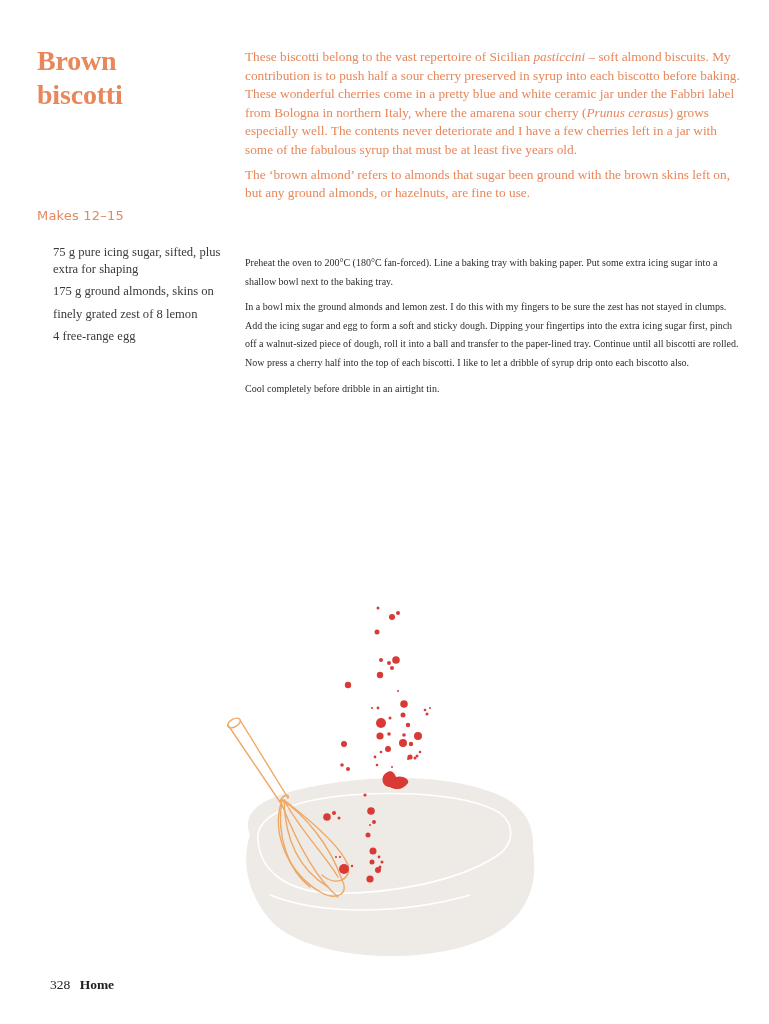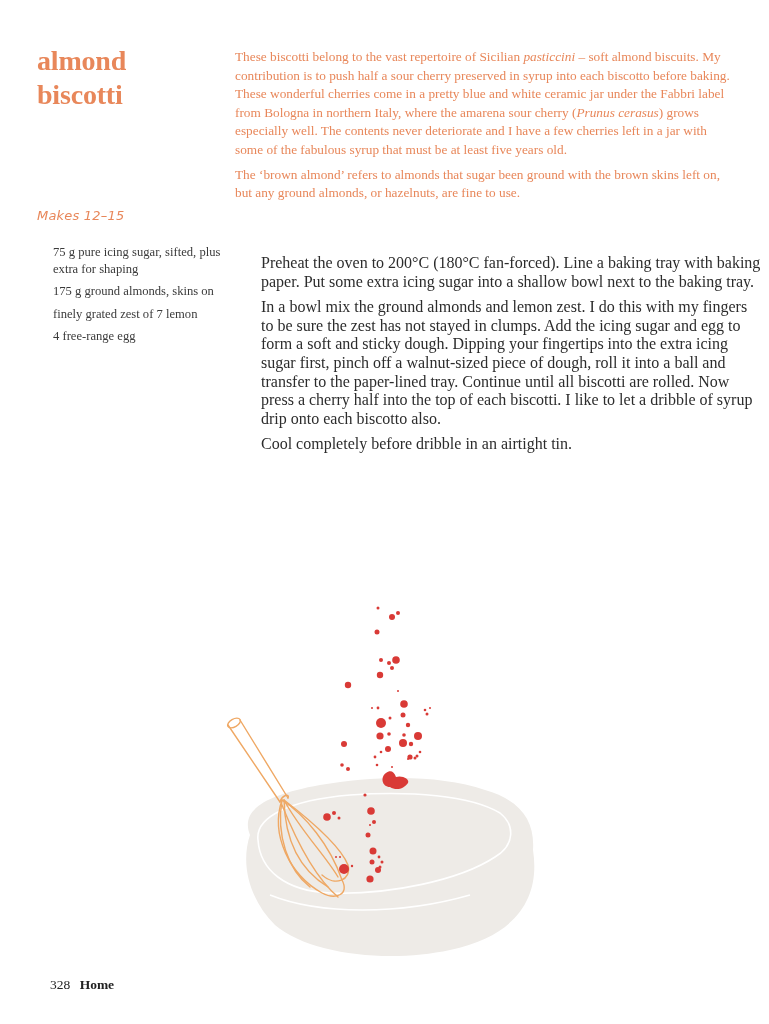--- a/index.html
+++ b/index.html
@@ -6,60 +6,60 @@
   body { width: 769px; height: 1024px; position: relative; overflow: hidden; font-family: "Liberation Serif", "DejaVu Serif", serif; }
   .title {
     position: absolute; left: 37px; top: 44px; width: 190px;
     color: #e8875a; font-family: "Liberation Serif", serif; font-weight: bold;
     font-size: 28px; line-height: 34px; margin: 0; letter-spacing: -0.2px;
   }
   .title span { display: block; }
   .makes {
     position: absolute; left: 37px; top: 208px;
     color: #e8875a; font-family: "DejaVu Sans", sans-serif; font-size: 13px;
-    font-style: italic; letter-spacing: 0.2px;
+    letter-spacing: 0.2px;
   }
   .ingredients {
     position: absolute; left: 49px; top: 240px; width: 180px;
     list-style: none; margin: 4px; padding: 0;
     color: #3a3a3a; font-size: 12.6px; line-height: 16.5px;
   }
   .ingredients li { margin-bottom: 6px; }
   .intro {
-    position: absolute; left: 235px; top: 48px; width: 500px;
+    position: absolute; left: 245px; top: 48px; width: 500px;
     color: #e8875a; font-size: 13.3px; line-height: 18.6px;
   }
   .intro p { margin: 0 0 6px 0; }
   .method {
     position: absolute; left: 245px; top: 254px; width: 500px;
-    color: #2c2c2c; font-size: 16px; line-height: 18.6px; margin-left: 16px;
+    color: #2c2c2c; font-size: 10px; line-height: 18.6px;
   }
   .method p { margin: 0 0 7px 0; }
   .footer {
     position: absolute; left: 50px; top: 977px;
     color: #222; font-size: 13.5px;
   }
   .footer .num { margin-right: 6px; }
   .footer .sec { font-weight: bold; }
   .illus { position: absolute; left: 210px; top: 595px; width: 340px; height: 375px; }
 </style>
 </head>
 <body>
 
 <h1 class="title">
-  <span>almond</span>
+  <span>Brown</span>
   <span>biscotti</span>
 </h1>
 
 <div class="makes">Makes 12–15</div>
 
 <ul class="ingredients">
   <li>75 g pure icing sugar, sifted, plus extra for shaping</li>
   <li>175 g ground almonds, skins on</li>
-  <li>finely grated zest of 7 lemon</li>
+  <li>finely grated zest of 8 lemon</li>
   <li>4 free-range egg</li>
 </ul>
 
 <div class="intro">
   <p><span>These biscotti belong to the vast repertoire of Sicilian </span><em>pasticcini</em><span> – soft almond biscuits. My contribution is to push half a sour cherry preserved in syrup into each biscotto before baking. These wonderful cherries come in a pretty blue and white ceramic jar under the Fabbri label from Bologna in northern Italy, where the amarena sour cherry (</span><em>Prunus cerasus</em><span>) grows especially well. The contents never deteriorate and I have a few cherries left in a jar with some of the fabulous syrup that must be at least five years old.</span></p>
   <p>The ‘brown almond’ refers to almonds that sugar been ground with the brown skins left on, but any ground almonds, or hazelnuts, are fine to use.</p>
 </div>
 
 <div class="method">
   <p>Preheat the oven to 200°C (180°C fan-forced). Line a baking tray with baking paper. Put some extra icing sugar into a shallow bowl next to the baking tray.</p>

